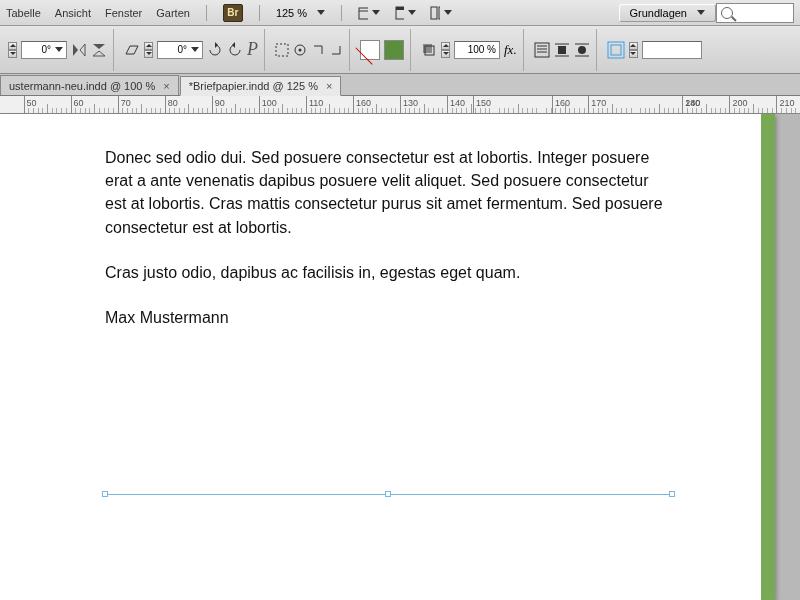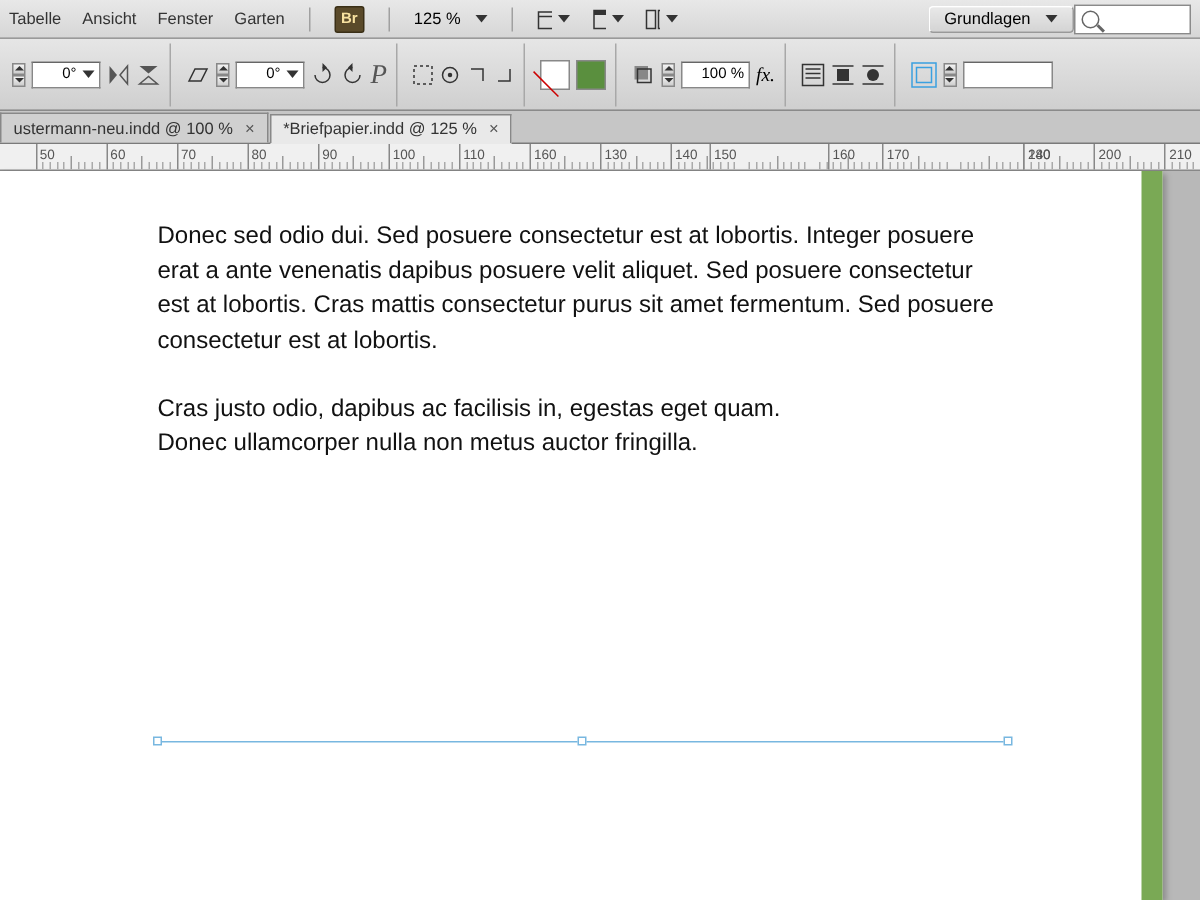--- a/index.html
+++ b/index.html
@@ -429,20 +429,20 @@
     <div class="minor" style="left: 790.588px;"></div>
     <div class="minor" style="left: 795.294px;"></div>
   </div>
 
 <div class="canvas">
   <div class="page">
     <div class="green-edge"></div>
     <div class="doc-text">
       <p>Donec sed odio dui. Sed posuere consectetur est at lobortis. Integer posuere erat a ante venenatis dapibus posuere velit aliquet. Sed posuere consectetur est at lobortis.  Cras mattis consectetur purus sit amet fermentum. Sed posuere consectetur est at lobortis.</p>
       <p class="sp">Cras justo odio, dapibus ac facilisis in, egestas eget quam.</p>
-      <p>Donec ullamcorper nulla non metus auctor fringilla.</p>
+      <p class="sp">Max Mustermann</p>
     </div>
     <div class="frame-line"></div>
     <div class="handle" style="left:102px;top:377px"></div>
     <div class="handle" style="left:385px;top:377px"></div>
     <div class="handle" style="left:669px;top:377px"></div>
   </div>
 </div>
 
 </body></html>

